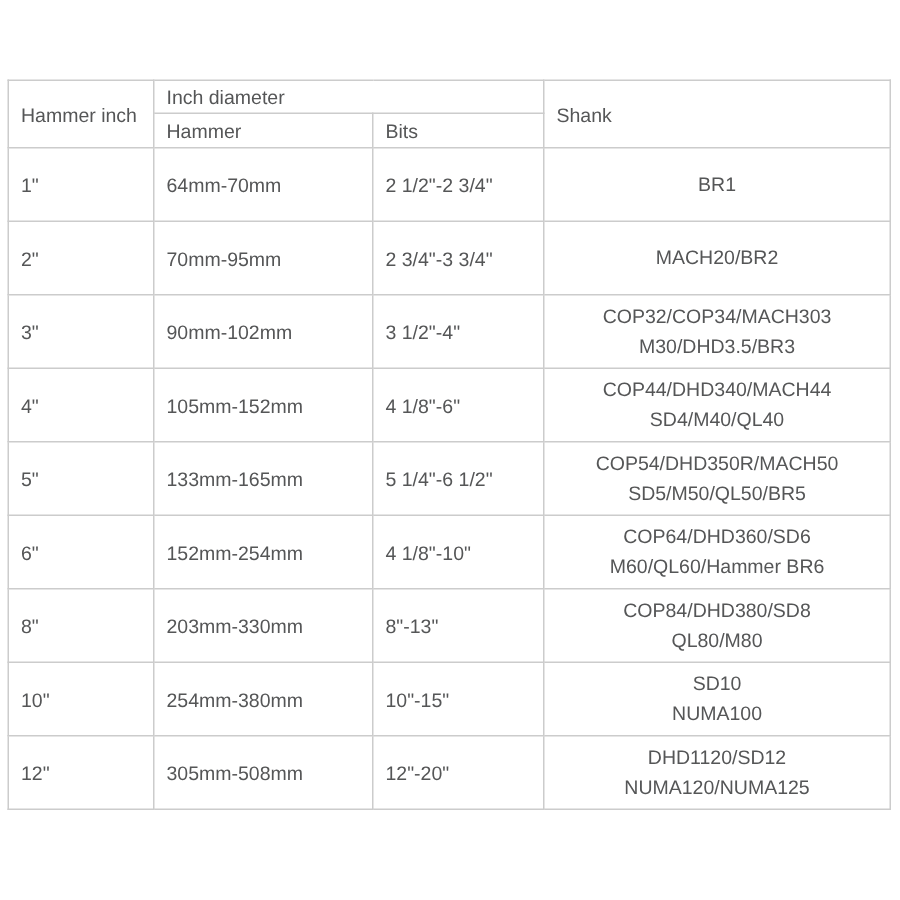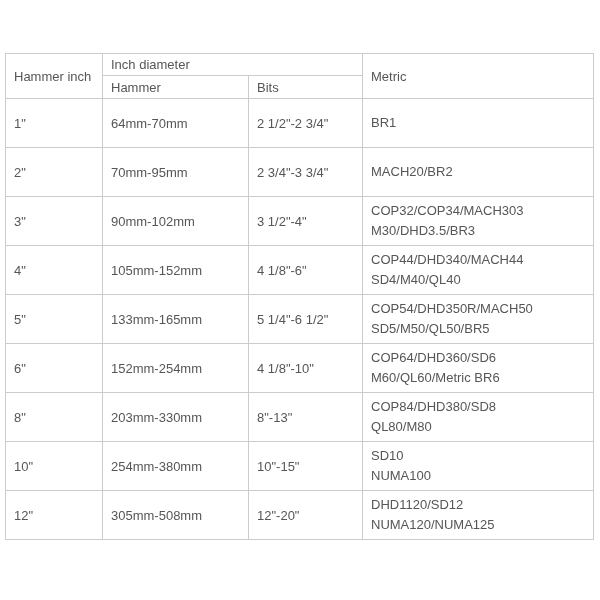--- a/index.html
+++ b/index.html
@@ -34,38 +34,39 @@
     font-size: 13px;
     overflow: hidden;
     white-space: nowrap;
   }
   thead tr.hdr-top { height: 22px; }
   thead tr.hdr-sub { height: 23px; }
   tbody tr.data-row { height: 49px; }
   td .shank-line {
     line-height: 20px;
     white-space: nowrap;
+    text-align: center;
   }
 </style>
 </head>
 <body>
 
 <div class="page">
   <table class="spec-table">
     <colgroup>
       <col style="width:97px">
       <col style="width:146px">
       <col style="width:114px">
       <col style="width:231px">
     </colgroup>
     <thead>
       <tr class="hdr-top">
         <th rowspan="2">Hammer inch</th>
         <th colspan="2">Inch diameter</th>
-        <th rowspan="2">Metric</th>
+        <th rowspan="2">Shank</th>
       </tr>
       <tr class="hdr-sub">
         <th>Hammer</th>
         <th>Bits</th>
       </tr>
     </thead>
     <tbody>
       <tr class="data-row">
         <td>1"</td>
         <td>64mm-70mm</td>
@@ -110,21 +111,21 @@
           <div class="shank-line">COP54/DHD350R/MACH50</div>
           <div class="shank-line">SD5/M50/QL50/BR5</div>
         </td>
       </tr>
       <tr class="data-row">
         <td>6"</td>
         <td>152mm-254mm</td>
         <td>4 1/8"-10"</td>
         <td>
           <div class="shank-line">COP64/DHD360/SD6</div>
-          <div class="shank-line">M60/QL60/Metric BR6</div>
+          <div class="shank-line">M60/QL60/Hammer BR6</div>
         </td>
       </tr>
       <tr class="data-row">
         <td>8"</td>
         <td>203mm-330mm</td>
         <td>8"-13"</td>
         <td>
           <div class="shank-line">COP84/DHD380/SD8</div>
           <div class="shank-line">QL80/M80</div>
         </td>

